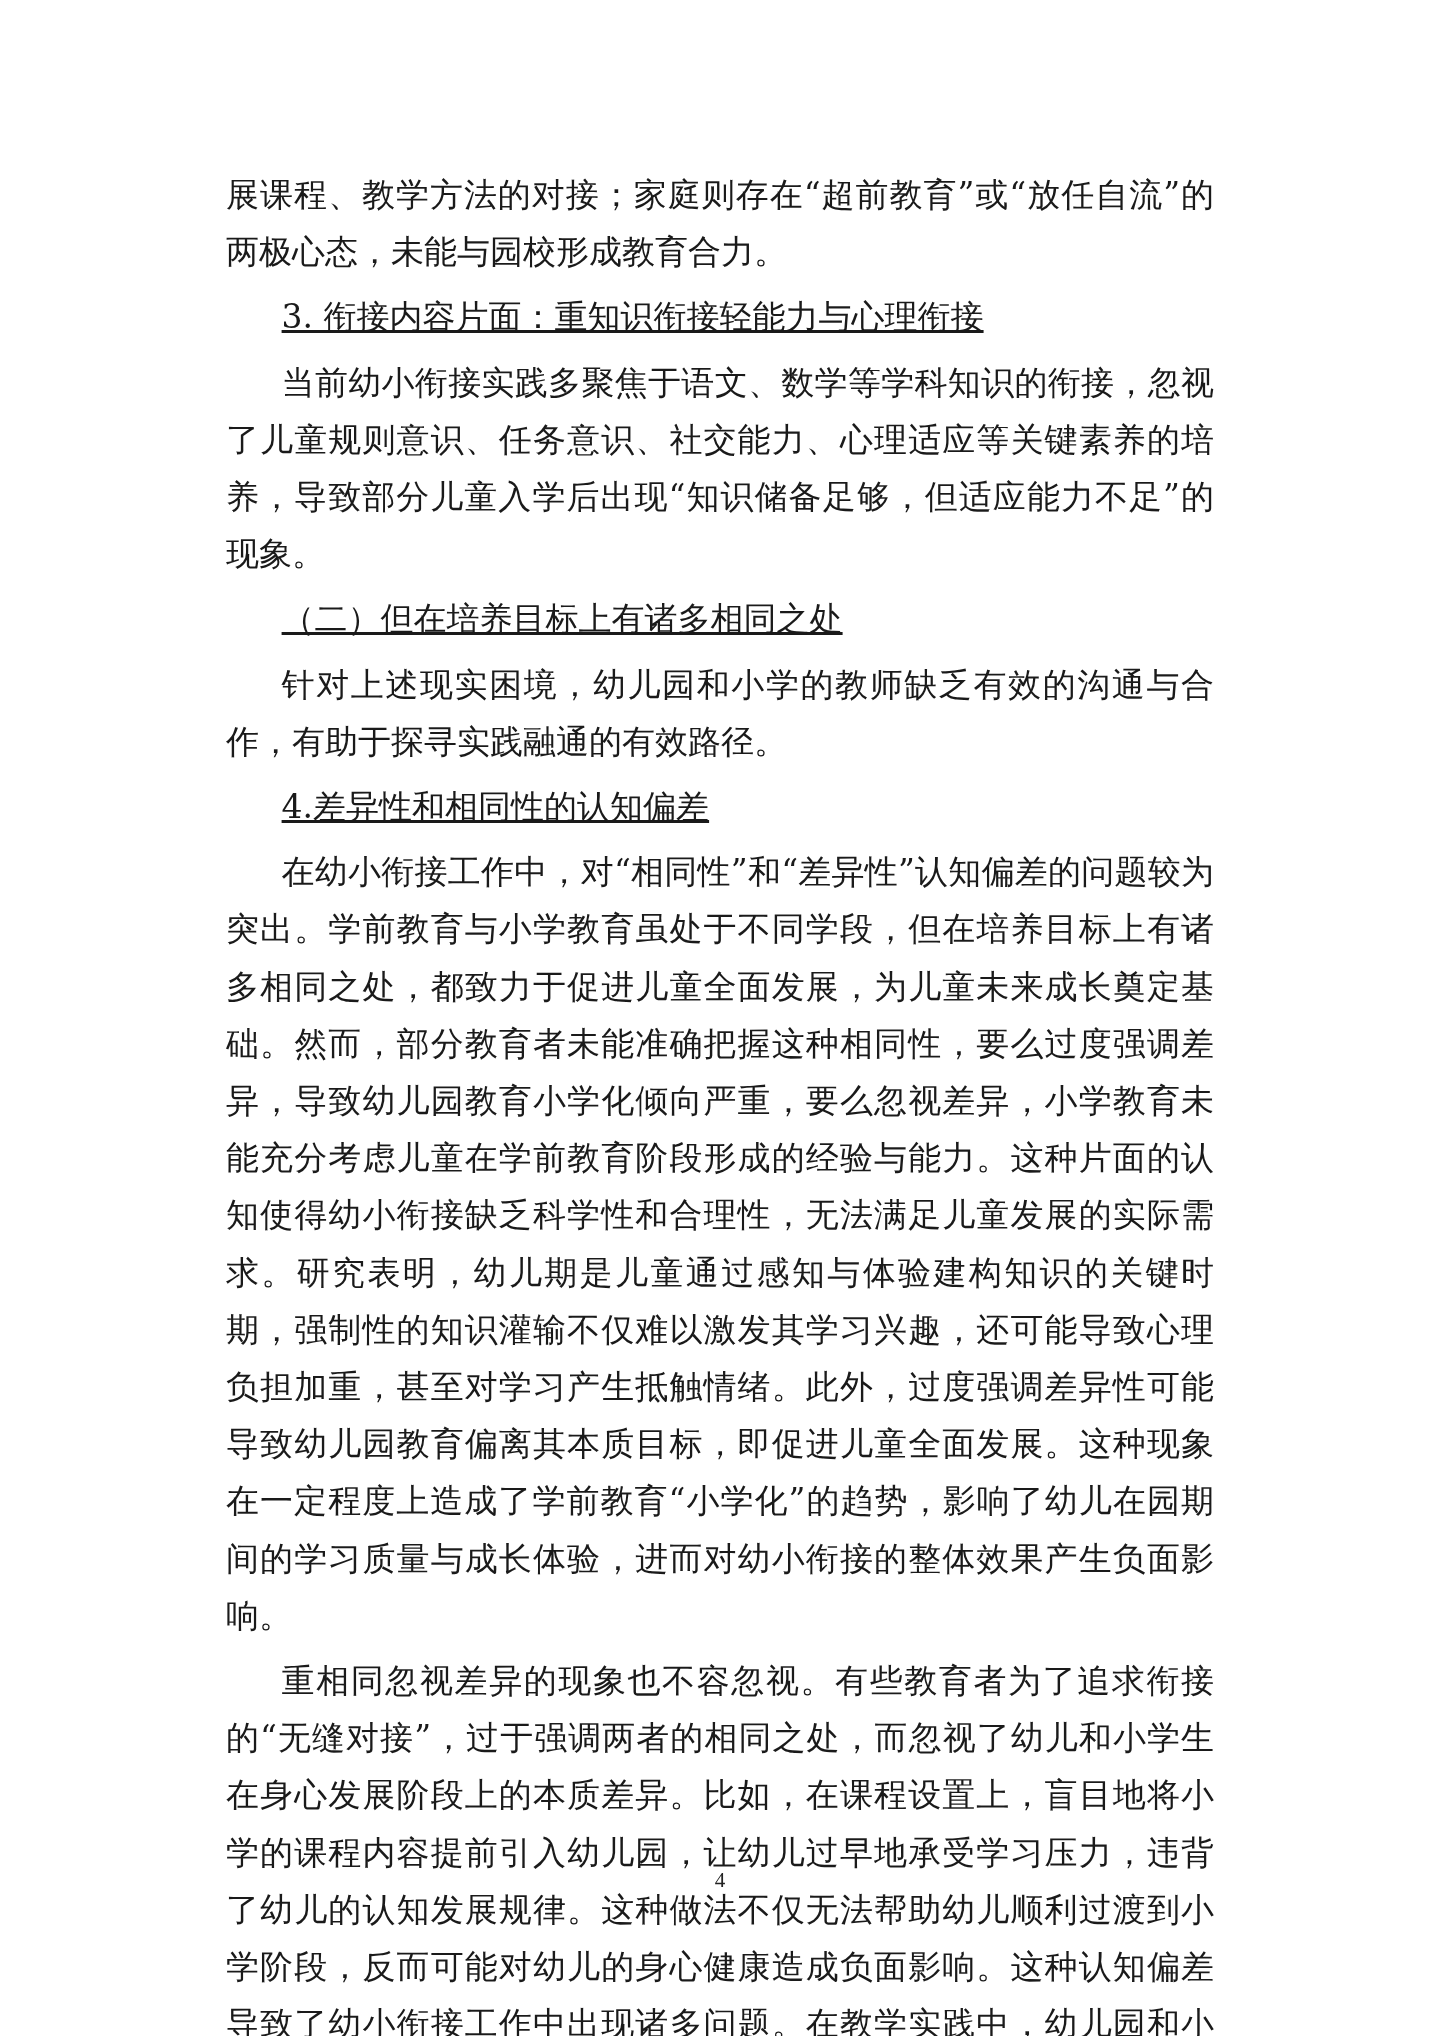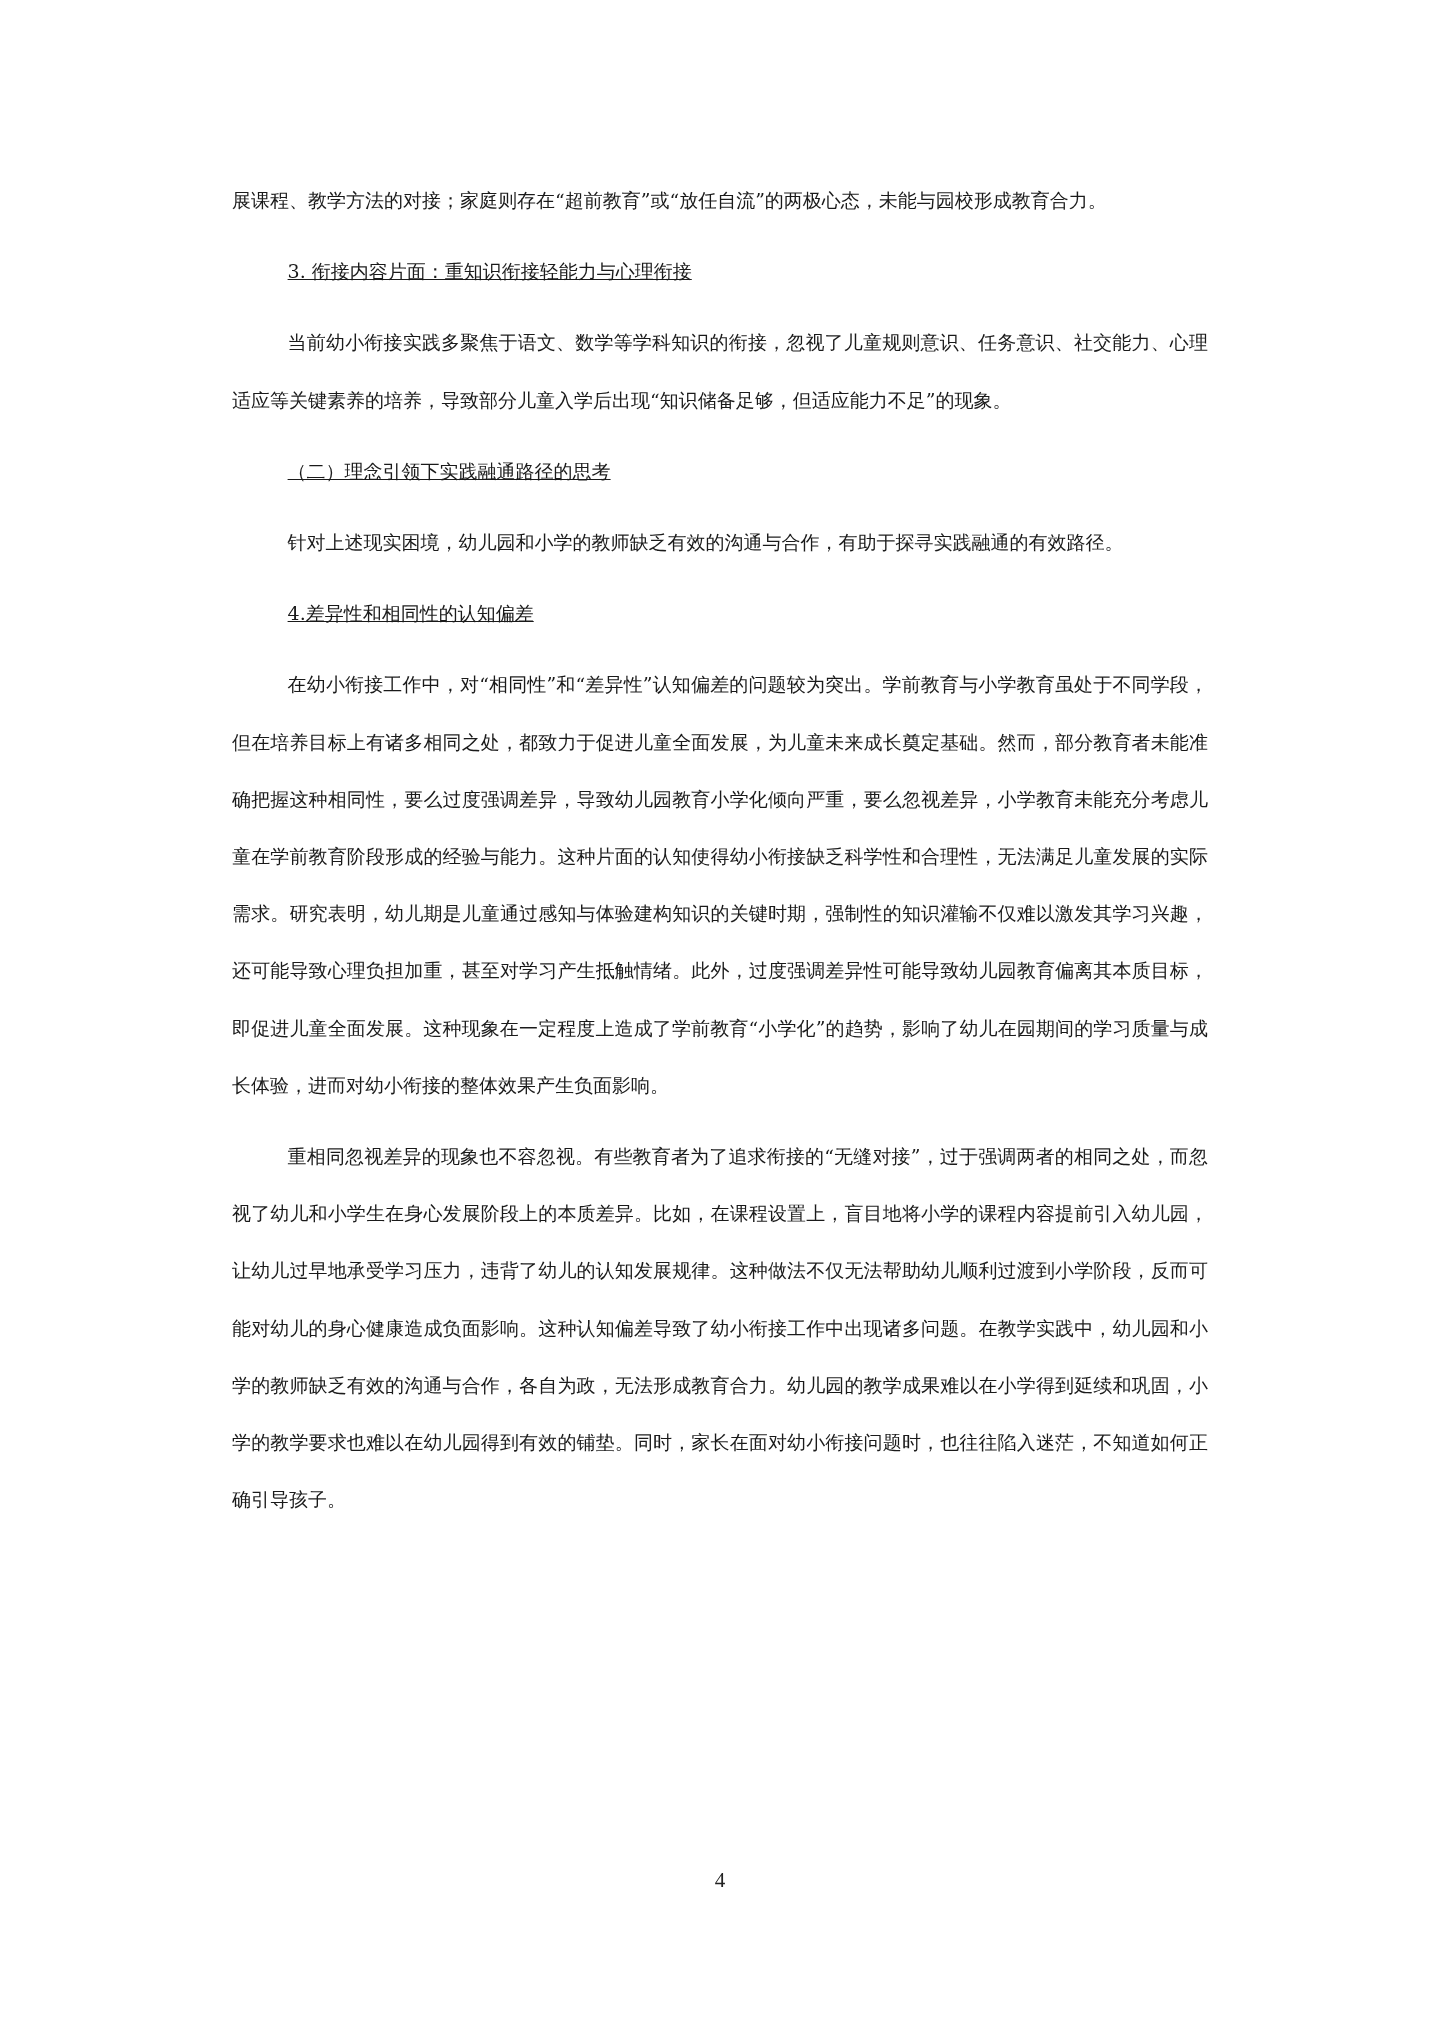--- a/index.html
+++ b/index.html
@@ -1,31 +1,31 @@
 <!DOCTYPE html>
 <html><head>
 <meta charset="utf-8">
 <style>
   html, body { margin:0; padding:0; background:#ffffff; }
   body { width:1440px; height:2036px; position:relative; overflow:hidden;
          font-family:"DejaVu Serif","Liberation Serif",serif; color:#1a1a1a; }
   .page { position:absolute; left:218px; top:158px; width:1004px; }
-  .p { font-size:19px; line-height:57.2px; margin:14px; text-align:justify; text-justify:inter-character; }
+  .p { font-size:33px; line-height:57.2px; margin:8px; text-align:justify; text-justify:inter-character; }
   .indent { text-indent:55.6px; }
   .heading { text-indent:55.6px;text-decoration:underline; }
   .page-number { position:absolute; left:0; width:1440px; top:1868px; text-align:center;
                  font-family:"Liberation Serif",serif; font-size:21px; color:#222; }
 </style>
 </head>
 <body>
 
 <div class="page">
   <p class="p">展课程、教学方法的对接；家庭则存在“超前教育”或“放任自流”的两极心态，未能与园校形成教育合力。</p>
   <p class="p heading">3. 衔接内容片面：重知识衔接轻能力与心理衔接</p>
   <p class="p indent">当前幼小衔接实践多聚焦于语文、数学等学科知识的衔接，忽视了儿童规则意识、任务意识、社交能力、心理适应等关键素养的培养，导致部分儿童入学后出现“知识储备足够，但适应能力不足”的现象。</p>
-  <p class="p heading">（二）理念引领下实践融通路径的思考</p>
+  <p class="p heading">（二）但在培养目标上有诸多相同之处</p>
   <p class="p indent">针对上述现实困境，幼儿园和小学的教师缺乏有效的沟通与合作，有助于探寻实践融通的有效路径。</p>
   <p class="p heading">4.差异性和相同性的认知偏差</p>
   <p class="p indent">在幼小衔接工作中，对“相同性”和“差异性”认知偏差的问题较为突出。学前教育与小学教育虽处于不同学段，但在培养目标上有诸多相同之处，都致力于促进儿童全面发展，为儿童未来成长奠定基础。然而，部分教育者未能准确把握这种相同性，要么过度强调差异，导致幼儿园教育小学化倾向严重，要么忽视差异，小学教育未能充分考虑儿童在学前教育阶段形成的经验与能力。这种片面的认知使得幼小衔接缺乏科学性和合理性，无法满足儿童发展的实际需求。研究表明，幼儿期是儿童通过感知与体验建构知识的关键时期，强制性的知识灌输不仅难以激发其学习兴趣，还可能导致心理负担加重，甚至对学习产生抵触情绪。此外，过度强调差异性可能导致幼儿园教育偏离其本质目标，即促进儿童全面发展。这种现象在一定程度上造成了学前教育“小学化”的趋势，影响了幼儿在园期间的学习质量与成长体验，进而对幼小衔接的整体效果产生负面影响。</p>
   <p class="p indent">重相同忽视差异的现象也不容忽视。有些教育者为了追求衔接的“无缝对接”，过于强调两者的相同之处，而忽视了幼儿和小学生在身心发展阶段上的本质差异。比如，在课程设置上，盲目地将小学的课程内容提前引入幼儿园，让幼儿过早地承受学习压力，违背了幼儿的认知发展规律。这种做法不仅无法帮助幼儿顺利过渡到小学阶段，反而可能对幼儿的身心健康造成负面影响。这种认知偏差导致了幼小衔接工作中出现诸多问题。在教学实践中，幼儿园和小学的教师缺乏有效的沟通与合作，各自为政，无法形成教育合力。幼儿园的教学成果难以在小学得到延续和巩固，小学的教学要求也难以在幼儿园得到有效的铺垫。同时，家长在面对幼小衔接问题时，也往往陷入迷茫，不知道如何正确引导孩子。</p>
 </div>
 
 <div class="page-number">4</div>
 
 </body></html>

